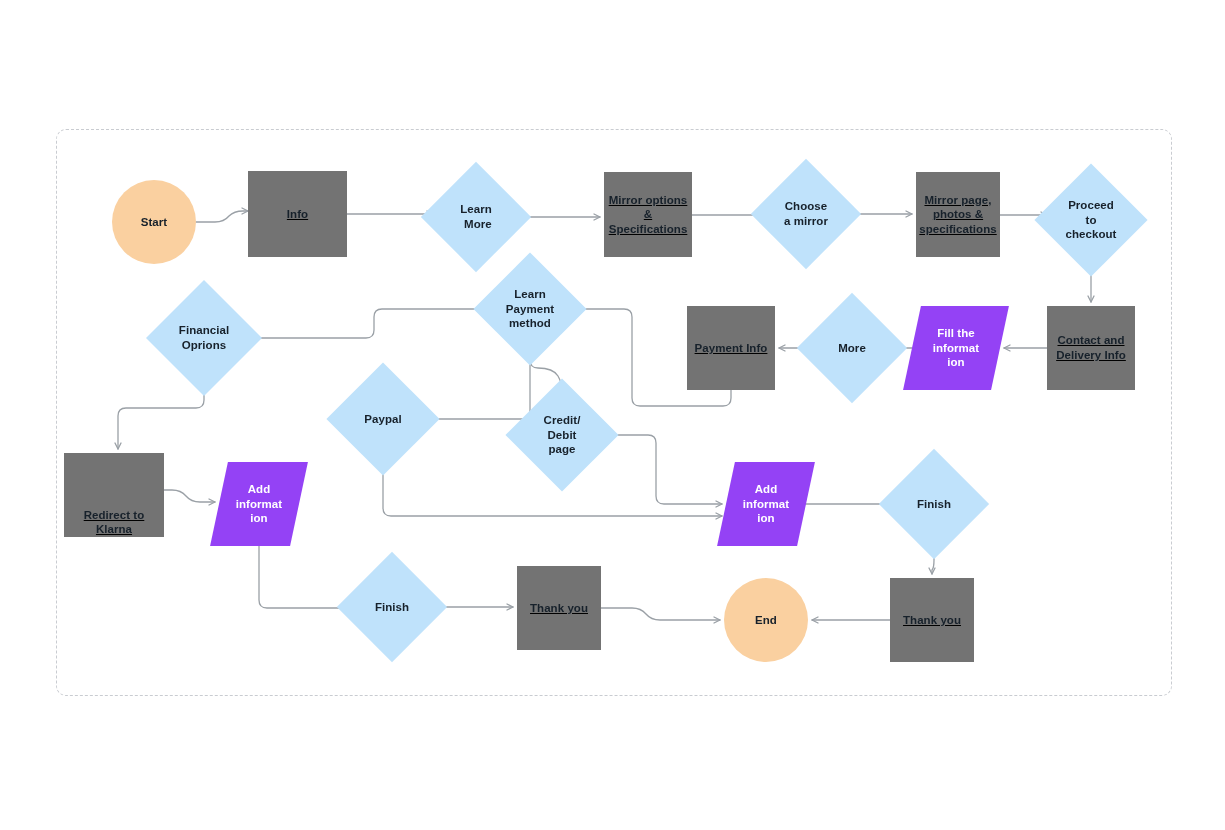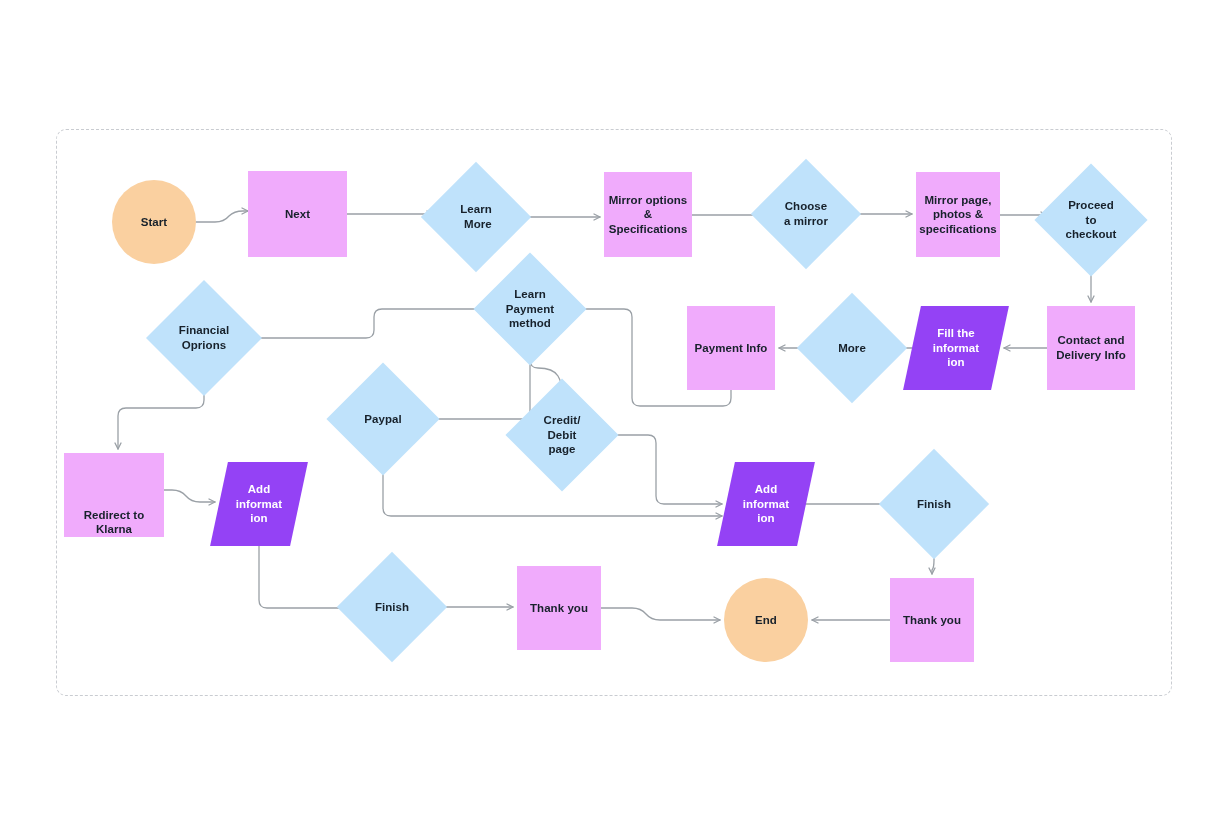--- a/index.html
+++ b/index.html
@@ -45,21 +45,21 @@
     position: relative;
     z-index: 2;
     font-size: 11.5px;
     font-weight: 700;
     line-height: 1.27;
     color: #17212b;
     letter-spacing: 0.05px;
     white-space: pre-line;
     padding: 0 4px;
   }
-  .node.rect { background: #f0abfc; }
+  .node.rect { background: #737373; text-decoration: underline; }
   .node.circle { background: #fad0a0; border-radius: 50%; }
   .node.diamond { background: #bfe2fb; }
   .node.diamond .shape {
     position: absolute;
     left: 0; top: 0; right: 0; bottom: 0;
     background: #bfe2fb;
     transform: rotate(45deg);
     z-index: 1;
   }
   .node.diamond { background: transparent; }
@@ -112,21 +112,21 @@
         <path d="M 934 543 L 934 560 Q 934 568 932 570 L 932 574" fill="none" stroke="#9aa0a6" stroke-width="1.3" stroke-linecap="round" stroke-linejoin="round" marker-end="url(#arrowhead)"></path>
         <path d="M 890 620 L 812 620" fill="none" stroke="#9aa0a6" stroke-width="1.3" stroke-linecap="round" stroke-linejoin="round" marker-end="url(#arrowhead)"></path>
       </g>
   </svg>
 
   <div id="node-layer">
       <div class="node circle" style="left: 112px; top: 180px; width: 84px; height: 84px;">
         <div class="label">Start</div>
       </div>
       <div class="node rect" style="left: 248px; top: 171px; width: 99px; height: 86px;">
-        <div class="label">Next</div>
+        <div class="label">Info</div>
       </div>
       <div class="node diamond" style="left: 437px; top: 178px; width: 78px; height: 78px; text-align: right;">
         <div class="shape"></div>
         <div class="label">Learn
 More</div>
       </div>
       <div class="node rect" style="left: 604px; top: 172px; width: 88px; height: 85px;">
         <div class="label">Mirror options
 &amp;
 Specifications</div>

